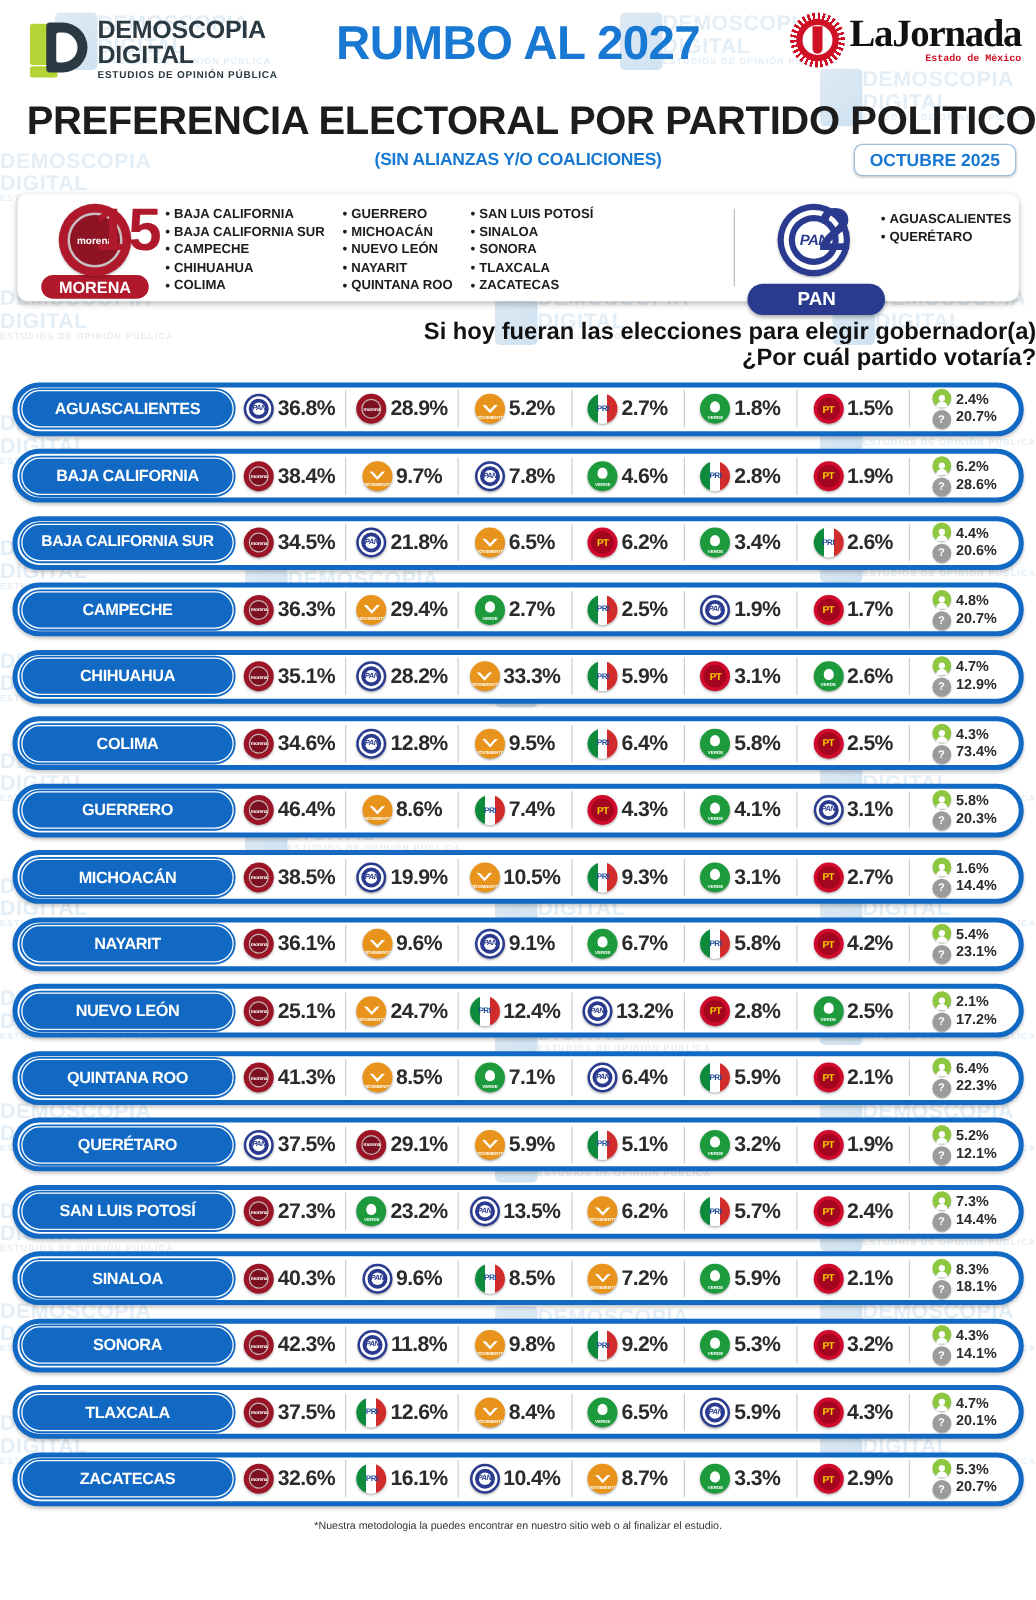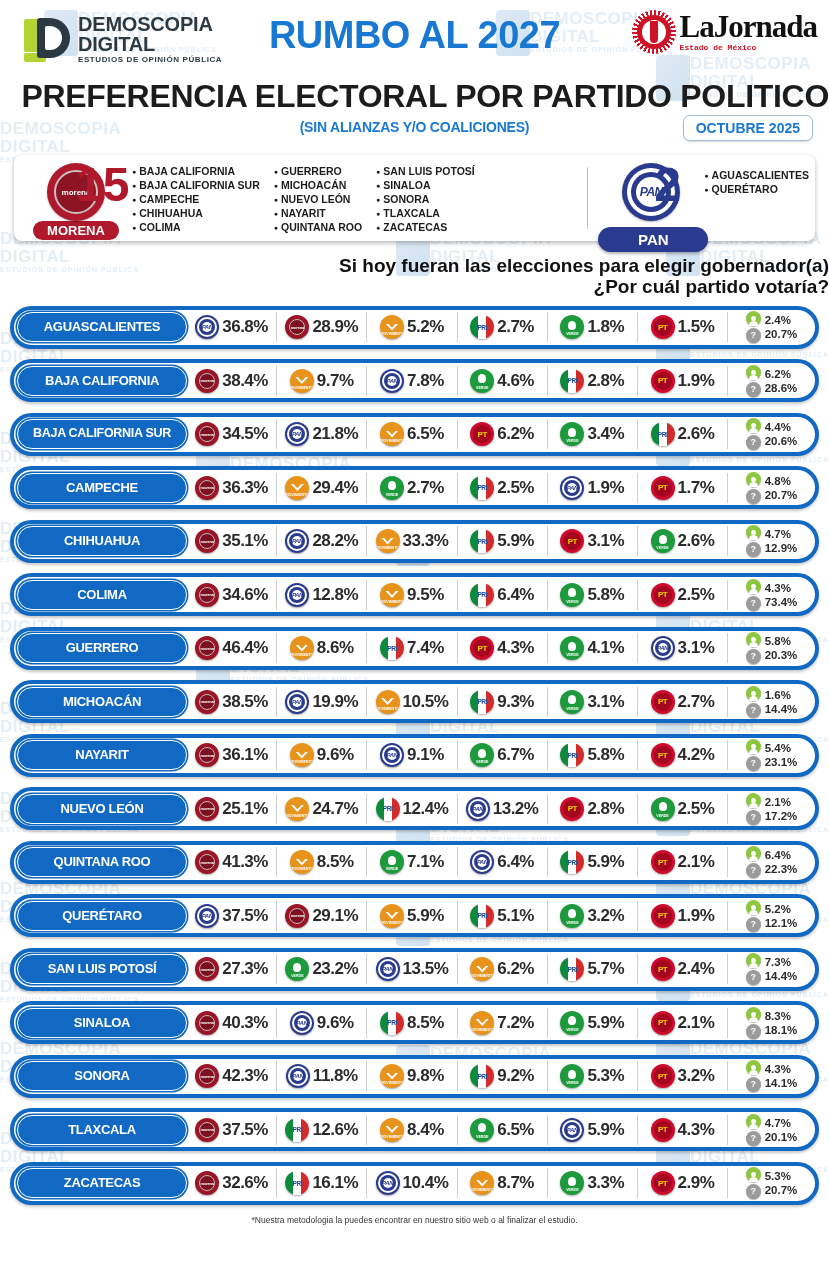--- a/index.html
+++ b/index.html
@@ -65,21 +65,21 @@
         #cf1126 240deg 246deg, #ffffff 246deg 252deg, #cf1126 252deg 258deg, #ffffff 258deg 264deg,
         #cf1126 264deg 270deg, #ffffff 270deg 276deg, #cf1126 276deg 282deg, #ffffff 282deg 288deg,
         #cf1126 288deg 294deg, #ffffff 294deg 300deg, #cf1126 300deg 306deg, #ffffff 306deg 312deg,
         #cf1126 312deg 318deg, #ffffff 318deg 324deg, #cf1126 324deg 330deg, #ffffff 330deg 336deg,
         #cf1126 336deg 342deg, #ffffff 342deg 348deg, #cf1126 348deg 354deg, #ffffff 354deg 360deg);
   }
   .lj-gear .g-ring { position:absolute; inset:5px; border-radius:50%; background:#cf1126; }
   .lj-gear .g-in   { position:absolute; inset:10px; border-radius:50%; background:#ffffff; }
   .lj-gear .g-j    { position:absolute; left:50%; top:11px; transform:translateX(-50%);
                      width:8px; height:22px; background:#cf1126; border-radius:0 0 6px 6px; }
-  .lj-text { text-align:left; }
+  .lj-text { text-align:right; }
   .lj-text .lj1 { font-family:"Liberation Serif", serif; font-weight:700; font-size:31px; color:#111; line-height:.95; letter-spacing:-1px;}
   .lj-text .lj2 { font-family:Liberation Mono, monospace; font-size:8px; color:#cf1126; font-weight:700; margin-top:1px;}
 
   .maintitle {
     text-align:right; font-size:32px; font-weight:800; color:#1c1c1c;
     letter-spacing:-0.3px; margin-top:2px;
   }
   .subtitle-row { position:relative; height:30px; margin-top:4px; }
   .subtitle { text-align:center; font-size:14px; font-weight:700; color:#1878d2; letter-spacing:-0.2px;}
   .datebadge {
@@ -145,21 +145,21 @@
   }
   .state-pill {
     width:170px; height:30px; margin-left:3px; flex:0 0 170px;
     background:#1169c4; border-radius:16px; border:1.5px solid #fff;
     display:flex; align-items:center; justify-content:center; text-align:center;
     box-shadow:0 0 0 1.5px #1169c4;
   }
   .state-pill span { color:#fff; font-size:13px; font-weight:800; letter-spacing:-0.3px; line-height:11.5px; }
   .state-pill.two-line span { font-size:12.5px; }
 
-  .cells { display:flex; align-items:center; flex:1 1 auto; height:100%;justify-content:center; }
+  .cells { display:flex; align-items:center; flex:1 1 auto; height:100%; }
   .cell { display:flex; align-items:center; justify-content:center; gap:3px; height:30px;
           border-left:1px solid #cfcfcf; flex:1 1 0; }
   .cell:first-child { border-left:none; }
   .cell .val { font-size:17px; font-weight:800; color:#2b2b2b; letter-spacing:-0.5px; }
 
   
   .picon { width:24px; height:24px; border-radius:50%; flex:0 0 24px; position:relative;
            box-shadow:0 1px 2px rgba(0,0,0,.35); display:flex; align-items:center; justify-content:center;
            overflow:hidden; }
   .p-pan { background:#2a3b8f; }

